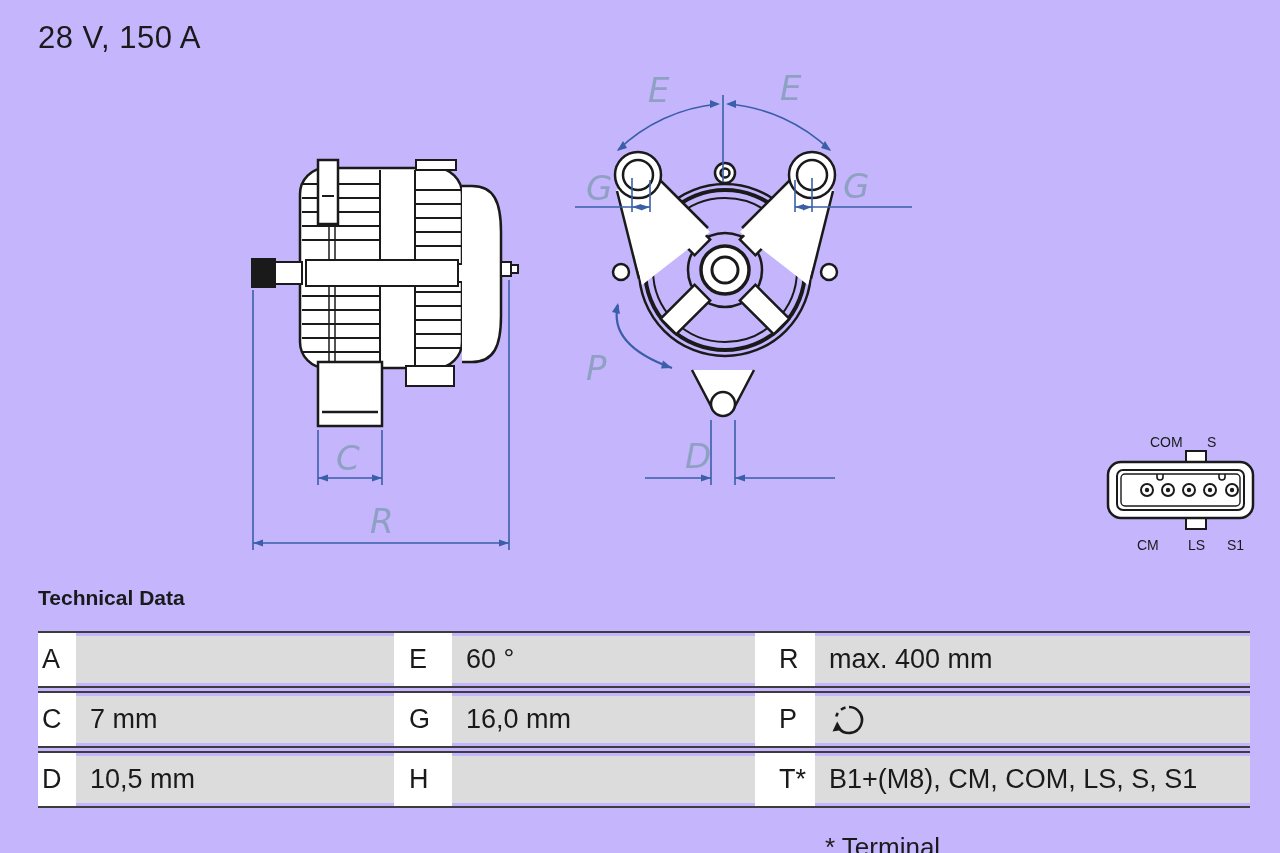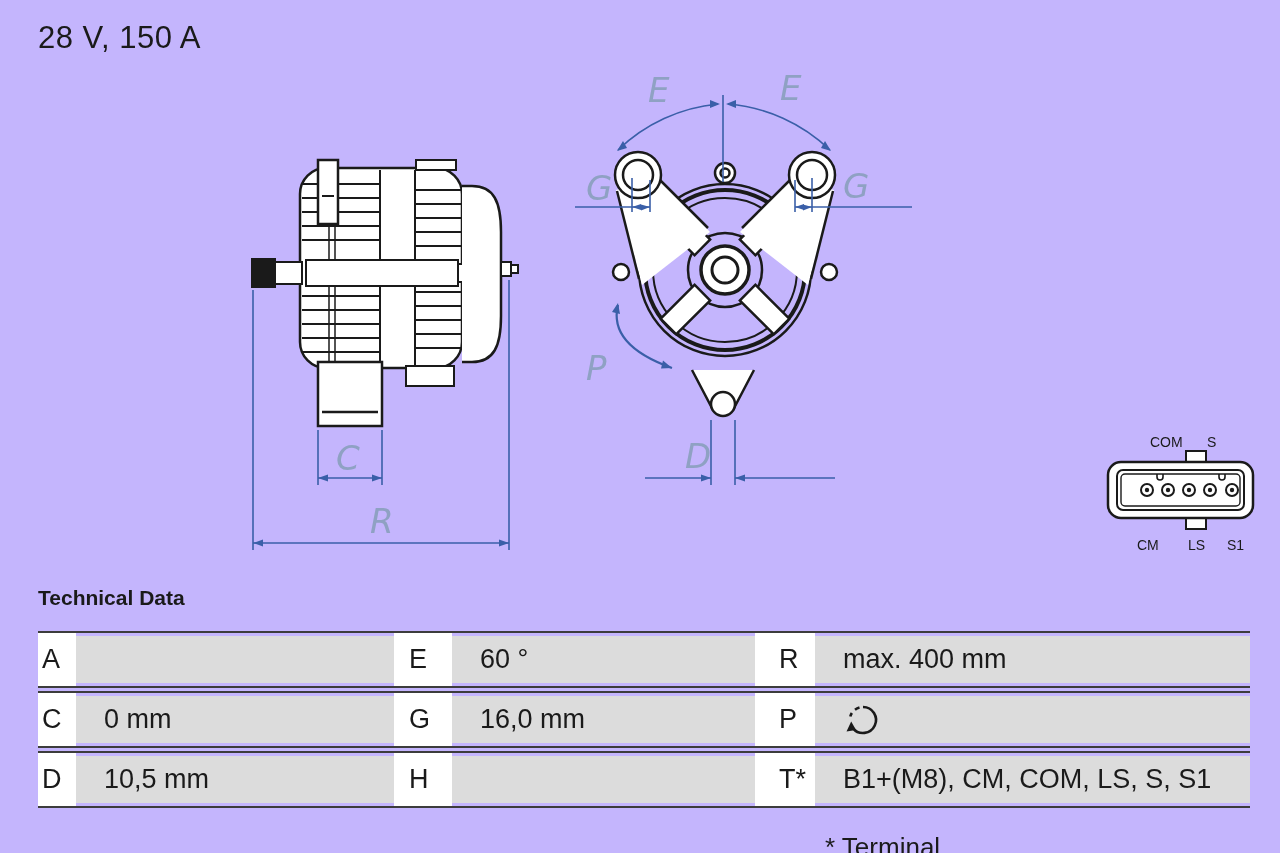--- a/index.html
+++ b/index.html
@@ -34,21 +34,21 @@
     align-items:stretch;
   }
   .td-label {
     background:#ffffff; display:flex; align-items:center;
     font-size:27px; padding-left:4px;
   }
   .td-label.mid { padding-left:15px; }
   .td-label.right { padding-left:24px; }
   .td-value {
     background:#dcdcdc; display:flex; align-items:center;
-    font-size:27px; padding-left:28px; margin:3px 0;
+    font-size:27px; padding-left:14px; margin:3px 0;
   }
   .td-footnote {
     margin-left:787px; margin-top:24px; font-size:26px; color:#1a1a1a;
   }
   .rot-icon { display:block; }
 </style>
 </head>
 <body>
 
 <div class="stage">
@@ -283,21 +283,21 @@
       <div class="td-label">A</div>
       <div class="td-value"></div>
       <div class="td-label mid">E</div>
       <div class="td-value">60 °</div>
       <div class="td-label right">R</div>
       <div class="td-value">max. 400 mm</div>
     </div>
 
     <div class="td-row">
       <div class="td-label">C</div>
-      <div class="td-value">0 mm</div>
+      <div class="td-value">7 mm</div>
       <div class="td-label mid">G</div>
       <div class="td-value">16,0 mm</div>
       <div class="td-label right">P</div>
       <div class="td-value">
         <svg class="rot-icon" width="40" height="38" viewBox="0 0 40 38">
           <path d="M 20,6 A 13,13 0 1 1 10,27.3" fill="none" stroke="#1a1a1a" stroke-width="2.6"></path>
           <path d="M 16.5,6.5 A 13,13 0 0 0 7.3,15.5" fill="none" stroke="#1a1a1a" stroke-width="2.6" stroke-dasharray="5 4.5"></path>
           <polygon points="3.5,30.5 13,29 8.2,20.5" fill="#1a1a1a"></polygon>
         </svg>
       </div>

